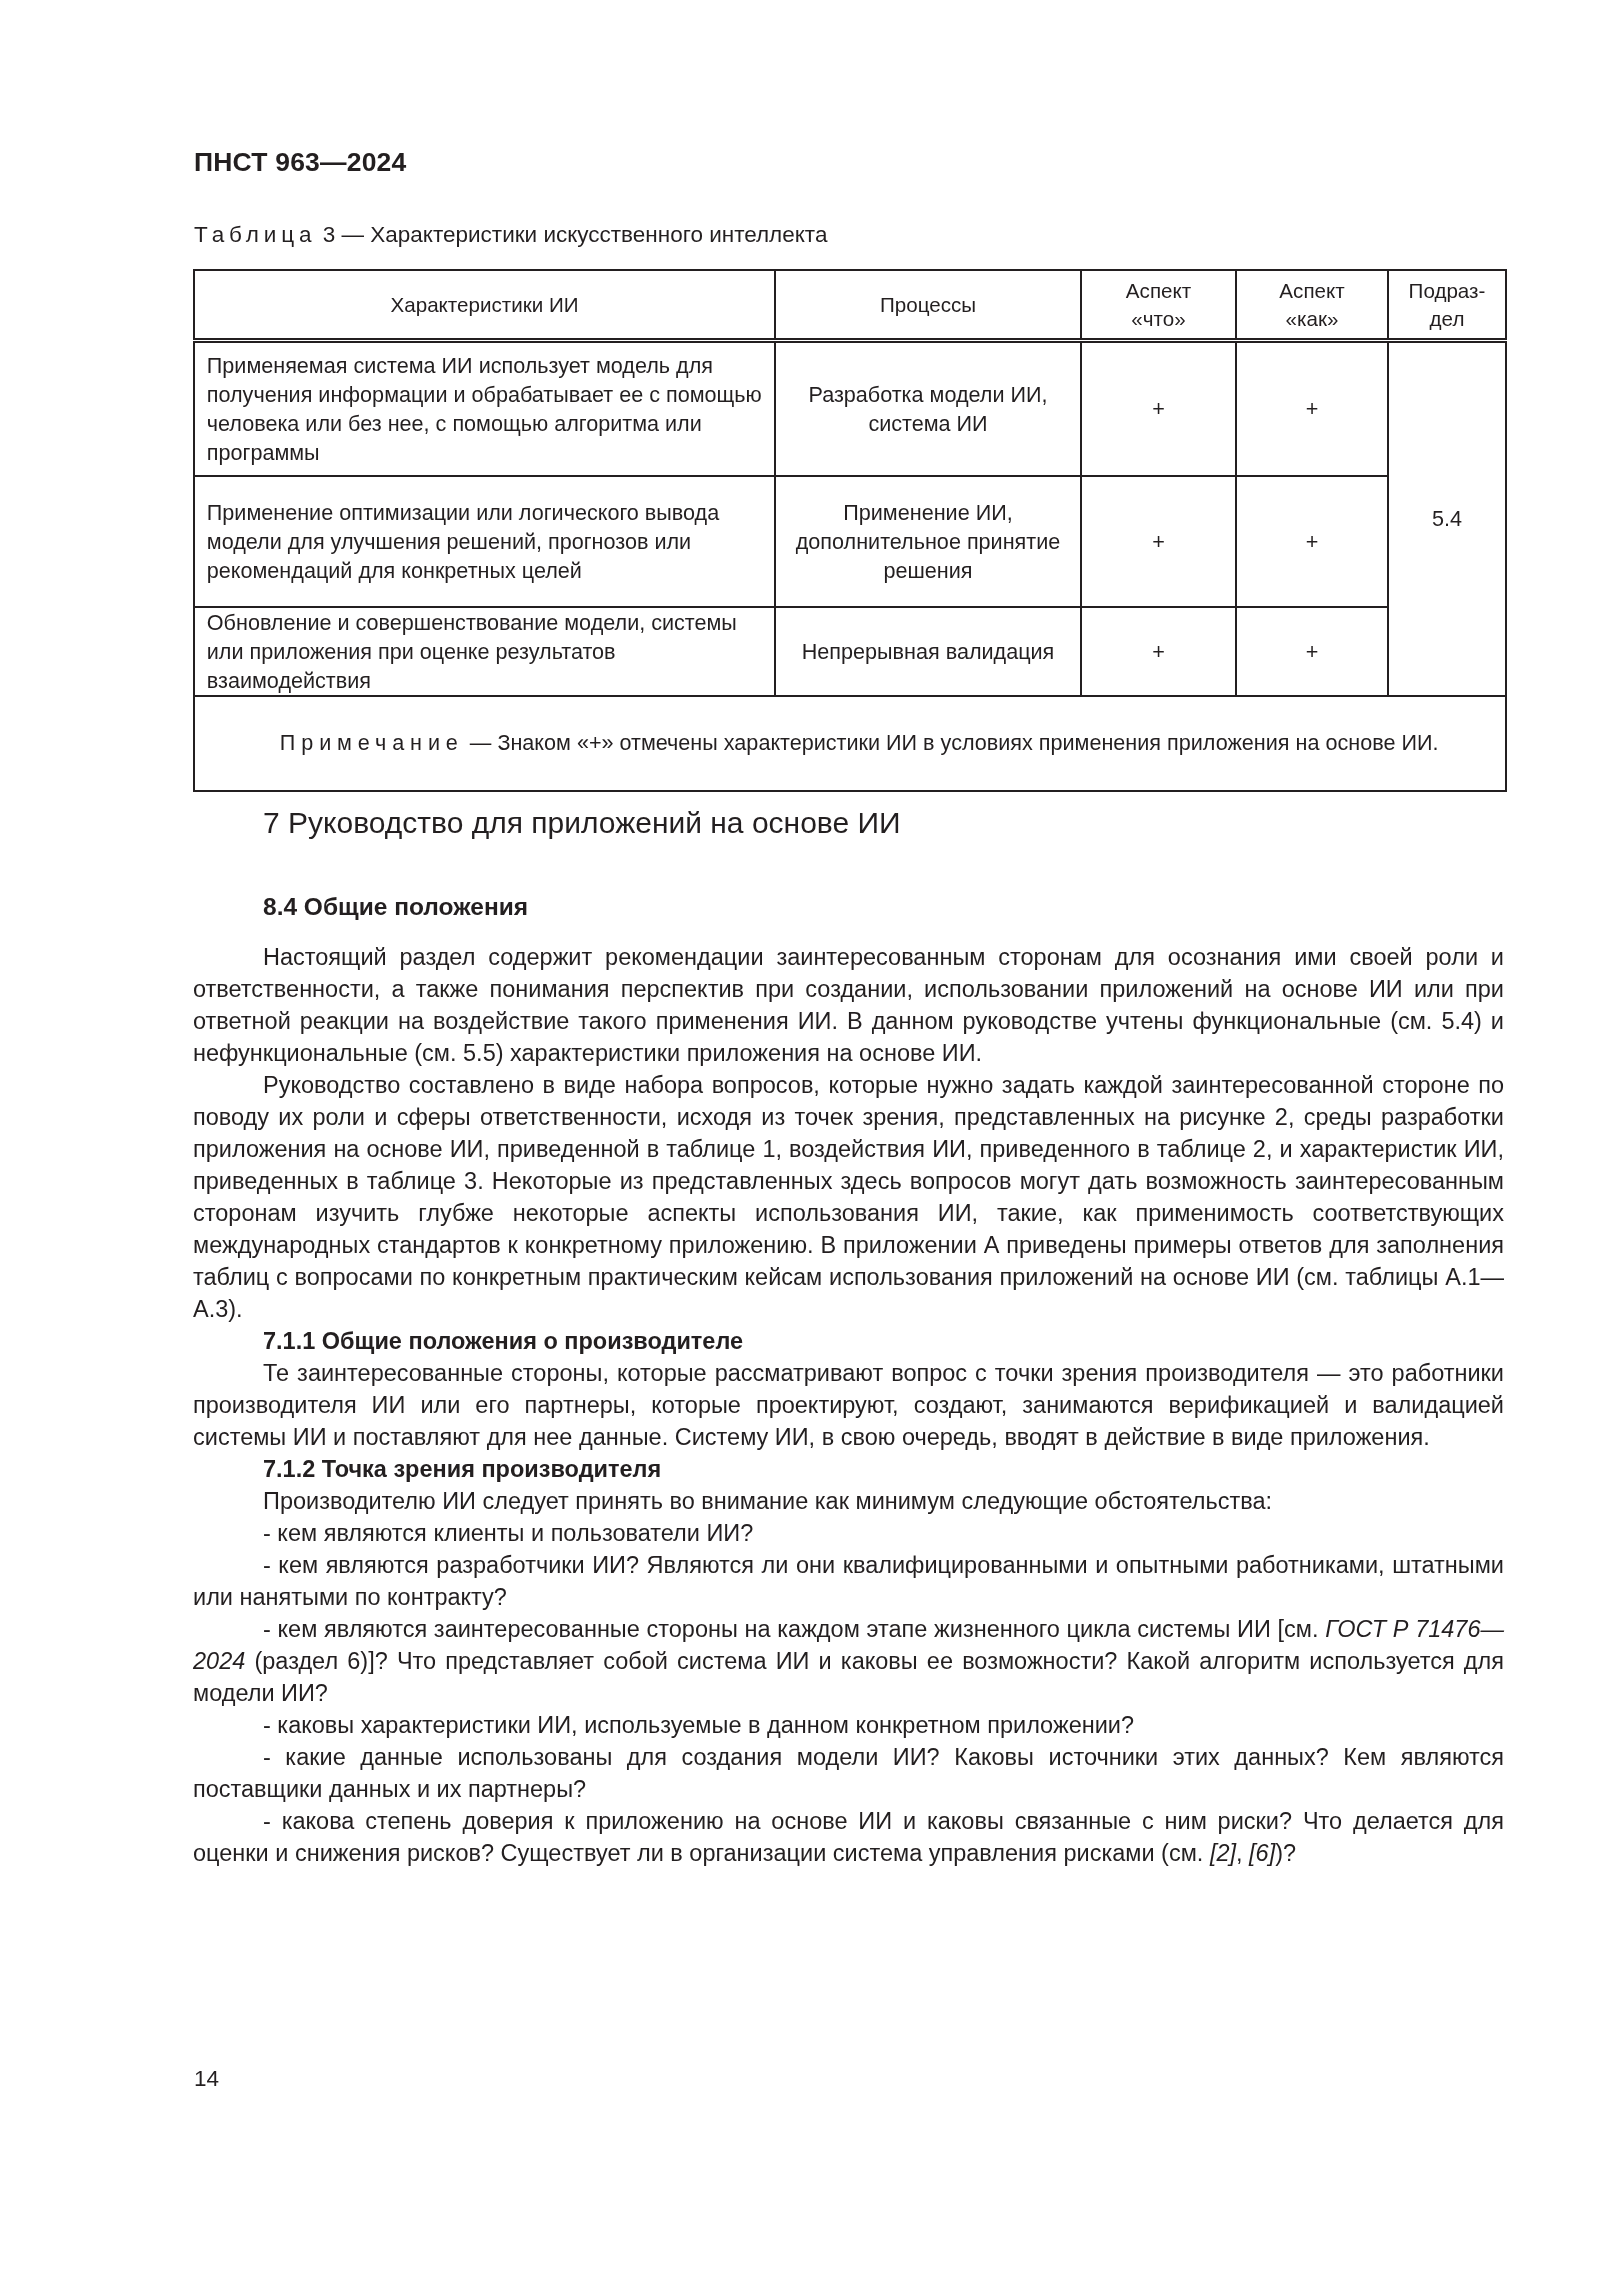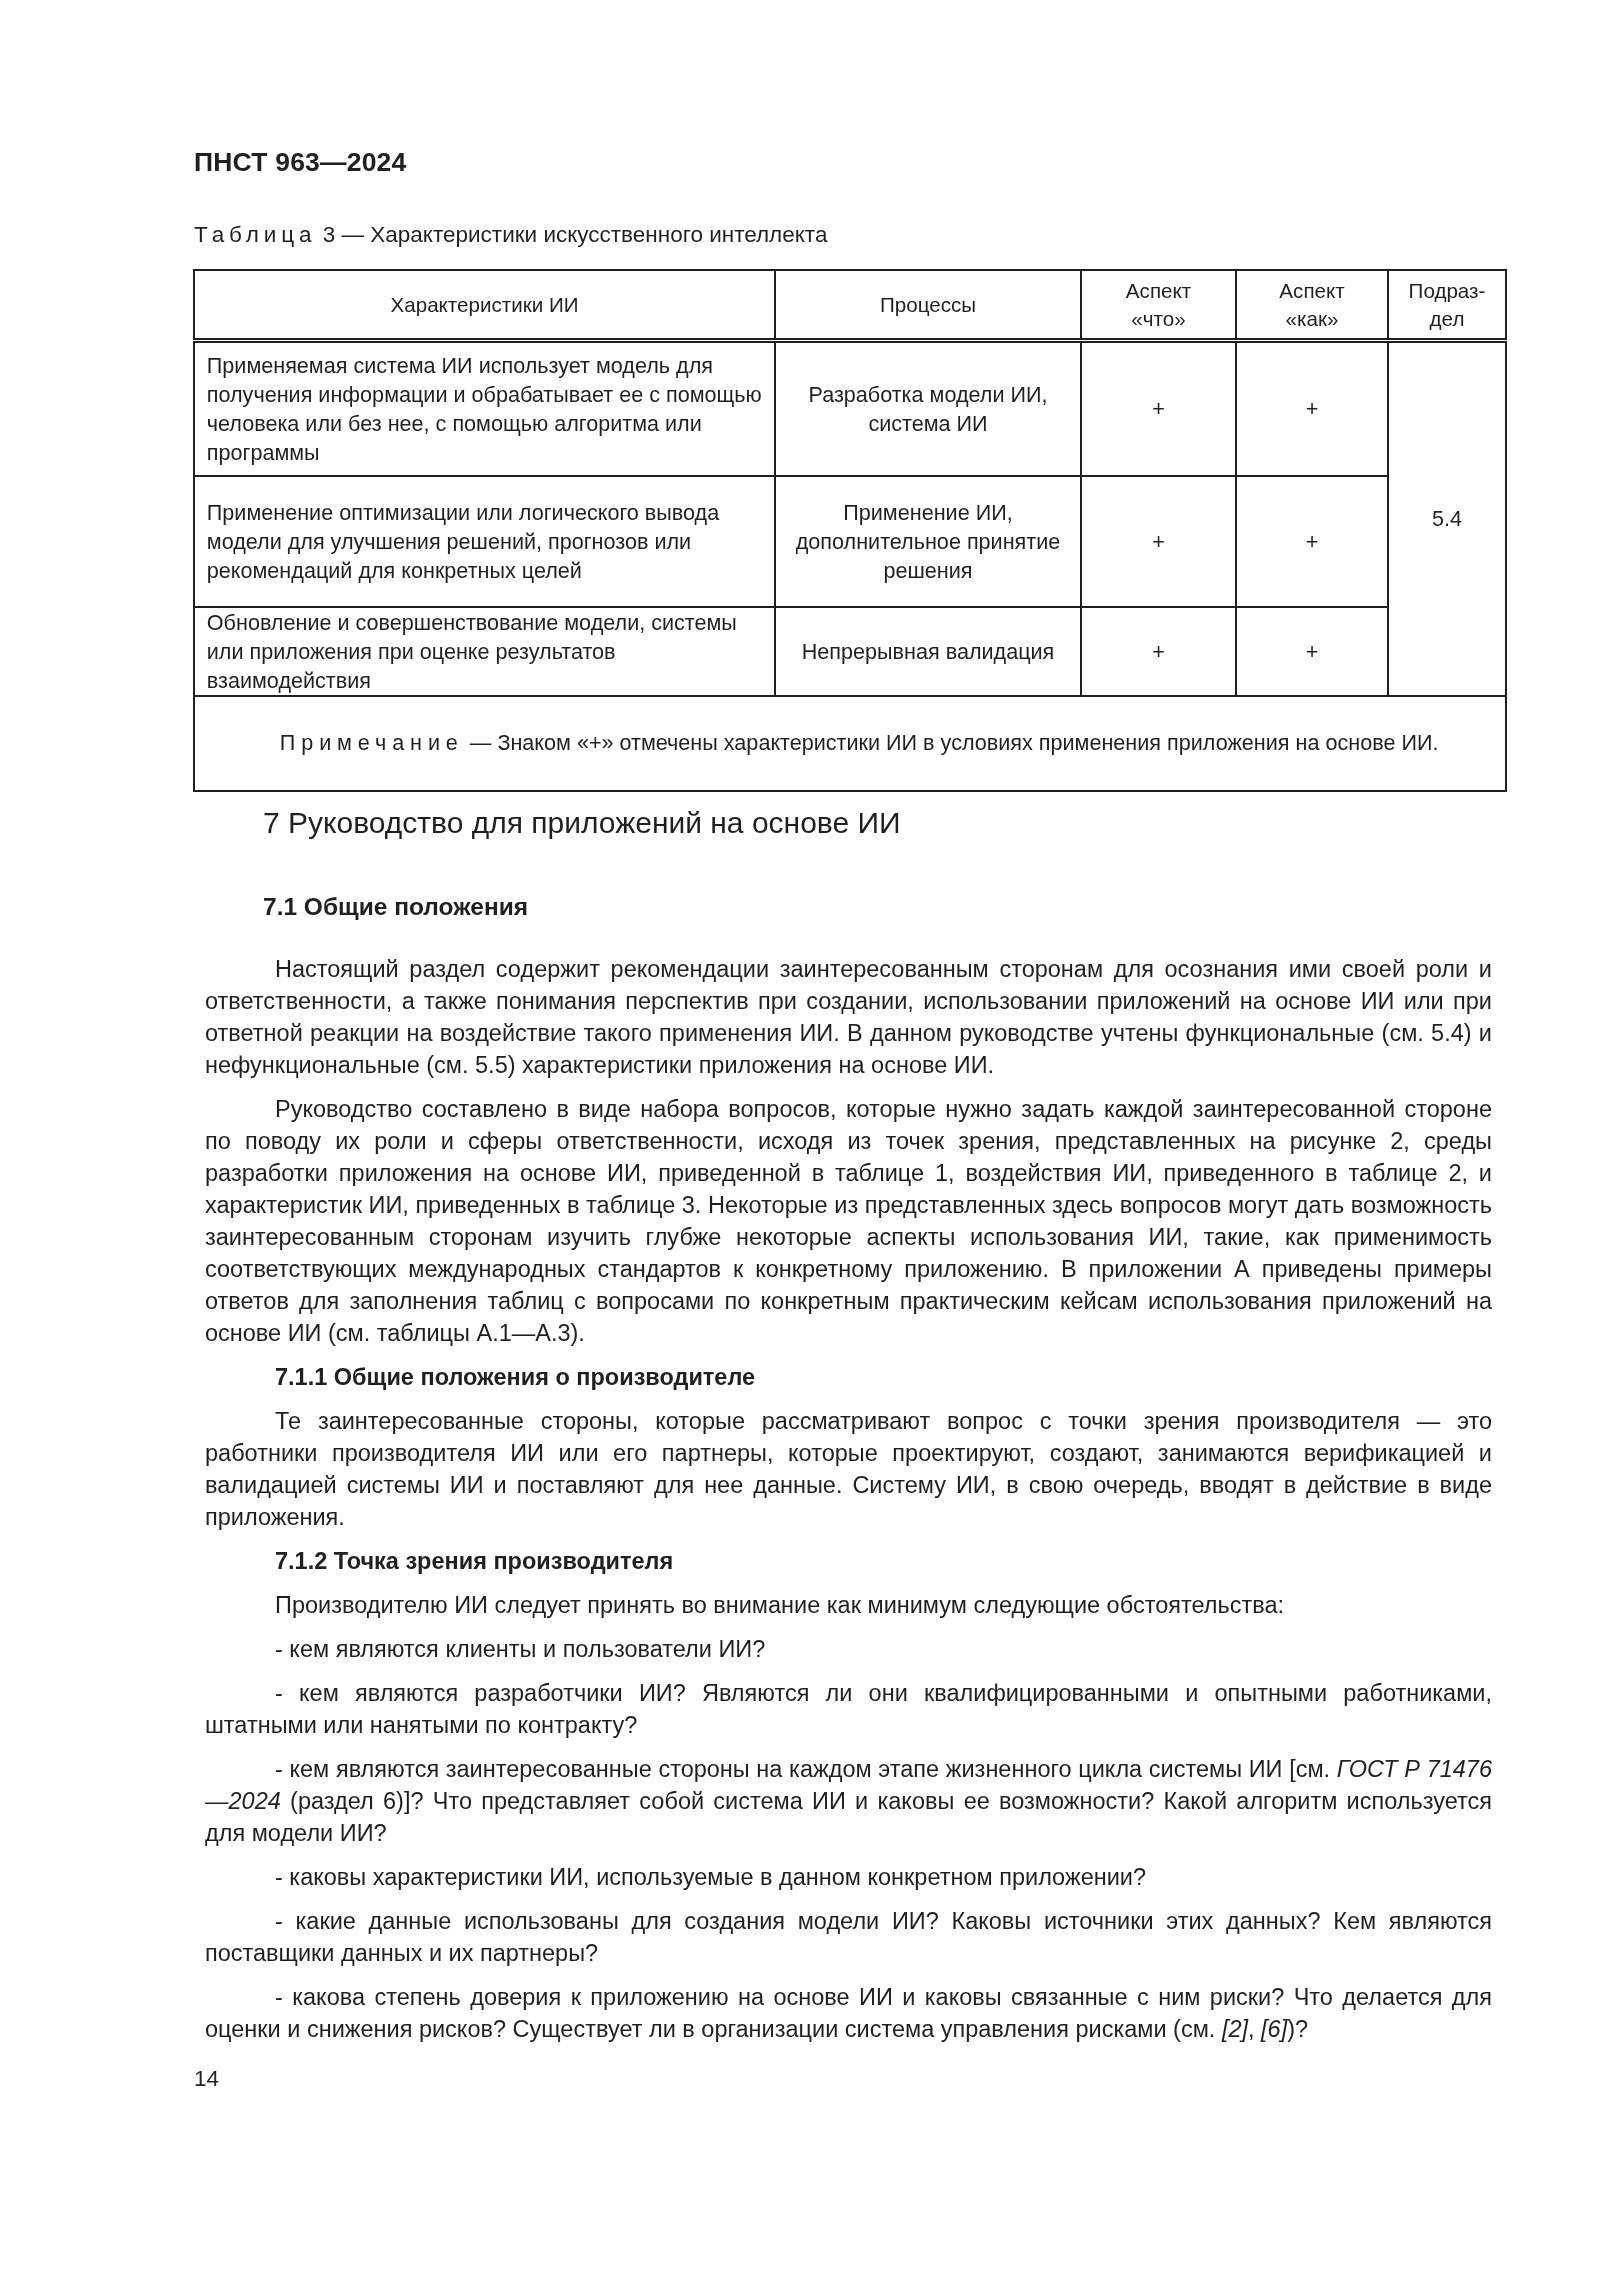--- a/index.html
+++ b/index.html
@@ -14,21 +14,21 @@
   table.t3 th { font-weight: normal; text-align: center; height: 67px; line-height: 27.4px; font-size: 20.6px;
                 border-bottom: 5.9px double #231f20; }
   table.t3 td.char { text-align: left; }
   table.t3 td.proc, table.t3 td.mark, table.t3 td.sub { text-align: center; }
   table.t3 td.note { padding: 5.9px 11.8px 5.9px 11.8px; line-height: 30px; text-align: justify; }
   .note-label { letter-spacing: 5.9px; margin-left: 73px; }
   .r1 { height: 135px; } .r2 { height: 131px; } .r3 { height: 84px; } .rn { height: 95px; }
   .h1 { position: absolute; left: 263px; top: 806px; font-size: 30px; font-weight: normal; }
   .h2 { position: absolute; left: 263px; top: 893px; font-size: 24.5px; font-weight: bold; }
   .body { position: absolute; left: 193px; top: 941px; width: 1311px; font-size: 23.5px; line-height: 32px; }
-  .body p { margin: 12px; text-indent: 70px; text-align: justify; }
+  .body p { margin: 0; text-indent: 70px; text-align: justify; }
   .body p.h3 { font-weight: bold; text-align: left; }
   .body p.li { text-align: justify; }
   .body i { font-style: italic; }
   .page-num { position: absolute; left: 194px; top: 2066px; font-size: 22.5px; }
 </style>
 </head>
 <body>
 
 <div class="doc-code">ПНСТ 963—2024</div>
 
@@ -71,21 +71,21 @@
       <td class="mark">+</td>
       <td class="mark">+</td>
     </tr>
     <tr class="rn">
       <td class="note" colspan="5"><span class="note-label">Примечание</span><span> — Знаком «+» отмечены характеристики ИИ в условиях применения приложения на основе ИИ.</span></td>
     </tr>
   </tbody>
 </table>
 
 <div class="h1">7 Руководство для приложений на основе ИИ</div>
-<div class="h2">7.1 Общие положения</div>
+<div class="h2">8.4 Общие положения</div>
 
 <div class="body">
   <p>Настоящий раздел содержит рекомендации заинтересованным сторонам для осознания ими своей роли и ответственности, а также понимания перспектив при создании, использовании приложений на основе ИИ или при ответной реакции на воздействие такого применения ИИ. В данном руководстве учтены функциональные (см. 5.4) и нефункциональные (см. 5.5) характеристики приложения на основе ИИ.</p>
   <p>Руководство составлено в виде набора вопросов, которые нужно задать каждой заинтересованной стороне по поводу их роли и сферы ответственности, исходя из точек зрения, представленных на рисунке 2, среды разработки приложения на основе ИИ, приведенной в таблице 1, воздействия ИИ, приведенного в таблице 2, и характеристик ИИ, приведенных в таблице 3. Некоторые из представленных здесь вопросов могут дать возможность заинтересованным сторонам изучить глубже некоторые аспекты использования ИИ, такие, как применимость соответствующих международных стандартов к конкретному приложению. В приложении А приведены примеры ответов для заполнения таблиц с вопросами по конкретным практическим кейсам использования приложений на основе ИИ (см. таблицы А.1—А.3).</p>
   <p class="h3">7.1.1 Общие положения о производителе</p>
   <p>Те заинтересованные стороны, которые рассматривают вопрос с точки зрения производителя — это работники производителя ИИ или его партнеры, которые проектируют, создают, занимаются верификацией и валидацией системы ИИ и поставляют для нее данные. Систему ИИ, в свою очередь, вводят в действие в виде приложения.</p>
   <p class="h3">7.1.2 Точка зрения производителя</p>
   <p>Производителю ИИ следует принять во внимание как минимум следующие обстоятельства:</p>
   <p class="li">- кем являются клиенты и пользователи ИИ?</p>
   <p class="li">- кем являются разработчики ИИ? Являются ли они квалифицированными и опытными работниками, штатными или нанятыми по контракту?</p>

